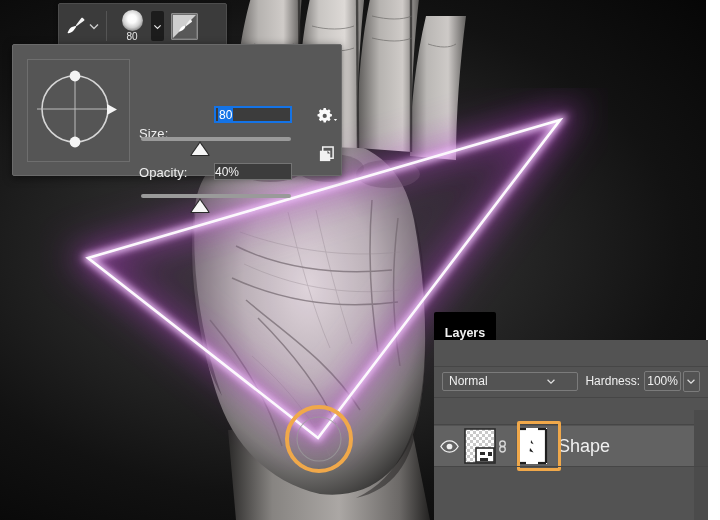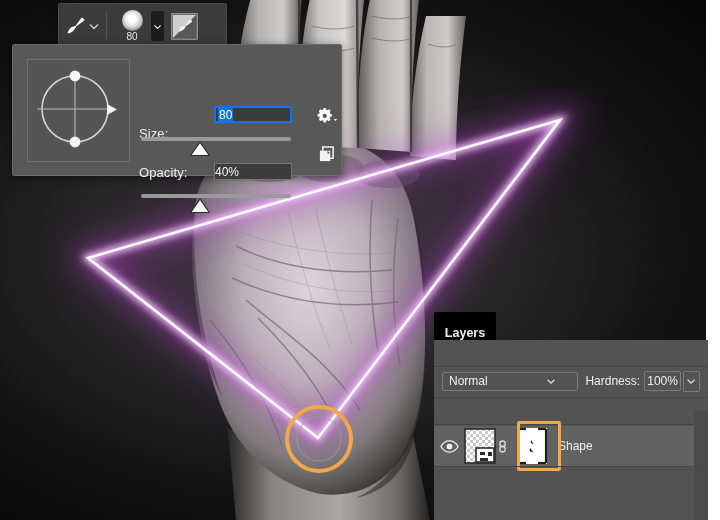--- a/index.html
+++ b/index.html
@@ -62,21 +62,21 @@
   .opChev{width:19px;height:19px;border:1px solid #7b7b7b;border-radius:2px;margin-left:2px;
     display:flex;align-items:center;justify-content:center;}
   .divline{position:absolute;left:0;width:274px;height:1px;background:#464646;}
 
   .layerRow{position:absolute;left:0;width:260px;height:40px;display:flex;align-items:center;}
   #rowShape{top:86px;background:#626262;}
   #rowHand{top:127px;background:#565656;}
   .eye{width:30px;display:flex;align-items:center;justify-content:center;}
   .thumbWrap{display:flex;align-items:center;}
   .linkIcon{width:12px;display:flex;align-items:center;justify-content:center;}
-  .layerName{color:#f0f0f0;font-size:12px;margin-left:10px;}
+  .layerName{color:#f0f0f0;font-size:18px;margin-left:10px;}
   .maskHL{position:absolute;left:83px;top:81px;width:44px;height:50px;border:3px solid #f0a84a;border-radius:2px;box-sizing:border-box;}
   .rowChev{width:14px;display:flex;align-items:center;justify-content:center;margin-left:2px;}
   .folderIco{margin-left:3px;}
 
   
   #panelEdge{position:absolute;left:260px;top:70px;width:14px;height:110px;background:#4b4b4b;}
 </style>
 </head>
 <body>
 

